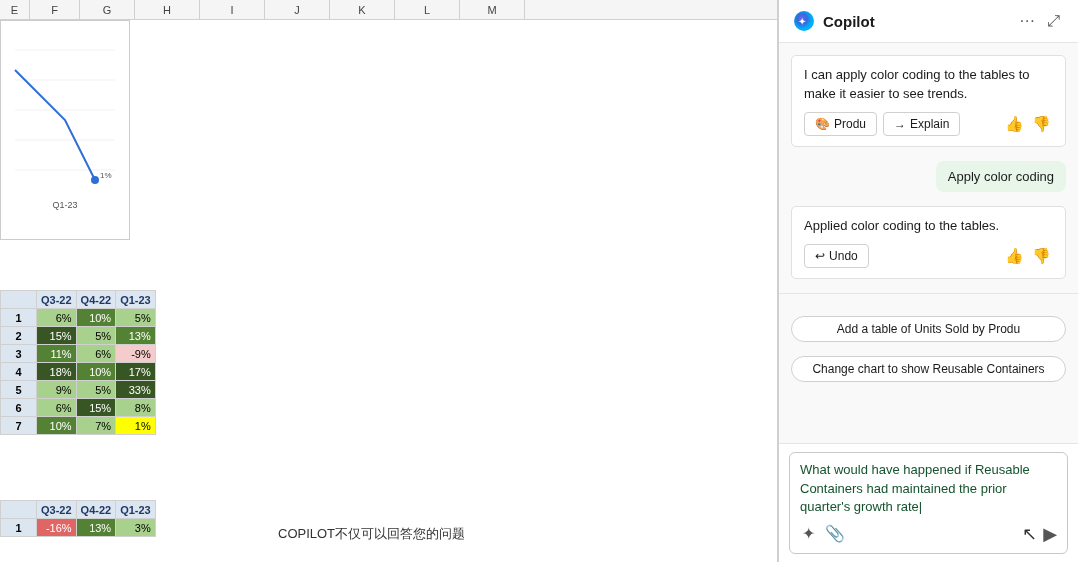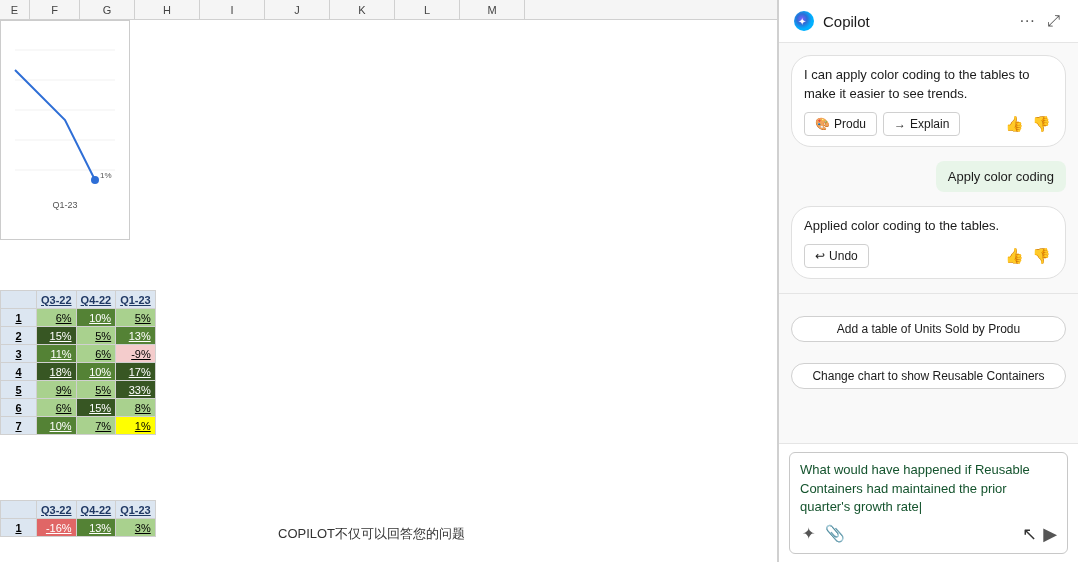--- a/index.html
+++ b/index.html
@@ -73,21 +73,20 @@
       font-size: 11px;
     }
 
     .data-table th, .data-table td {
       border: 1px solid #d0d0d0;
       padding: 1px 4px;
       text-align: right;
       min-width: 36px;
       height: 18px;
       white-space: nowrap;
-      text-decoration: underline;
     }
 
     .data-table th {
       background: #dce6f1;
       font-weight: bold;
       color: #1f3864;
       text-align: center;
     }
 
     
@@ -126,21 +125,21 @@
     }
 
     .copilot-logo {
       width: 22px;
       height: 22px;
       flex-shrink: 0;
     }
 
     .copilot-title {
       font-size: 15px;
-      font-weight: 400;
+      font-weight: 700;
       color: #1b1b1b;
       flex: 1;
     }
 
     .copilot-header-actions {
       display: flex;
       gap: 4px;
     }
 
     .header-icon-btn {
@@ -159,21 +158,21 @@
       padding: 12px 12px 8px 12px;
       display: flex;
       flex-direction: column;
       gap: 14px;
     }
 
     
     .msg-assistant {
       background: #fff;
       border: 1px solid #e0e0e0;
-      border-radius: 20px;
+      border-radius: 5px;
       padding: 10px 12px;
       color: #1b1b1b;
       font-size: 13px;
       line-height: 1.45;
     }
 
     
     .msg-user {
       background: #e8f5e9;
       border-radius: 8px;
@@ -223,21 +222,21 @@
     .separator {
       height: 1px;
       background: #e5e5e5;
       margin: 0 -12px;
     }
 
     
     .suggestions {
       display: flex;
       flex-direction: column;
-      gap: 21px;
+      gap: 14px;
       padding: 8px 0 0 0;
     }
 
     .suggestion-chip {
       background: #fff;
       border: 1px solid #d0d0d0;
       border-radius: 16px;
       padding: 5px 12px;
       font-size: 12px;
       cursor: pointer;

